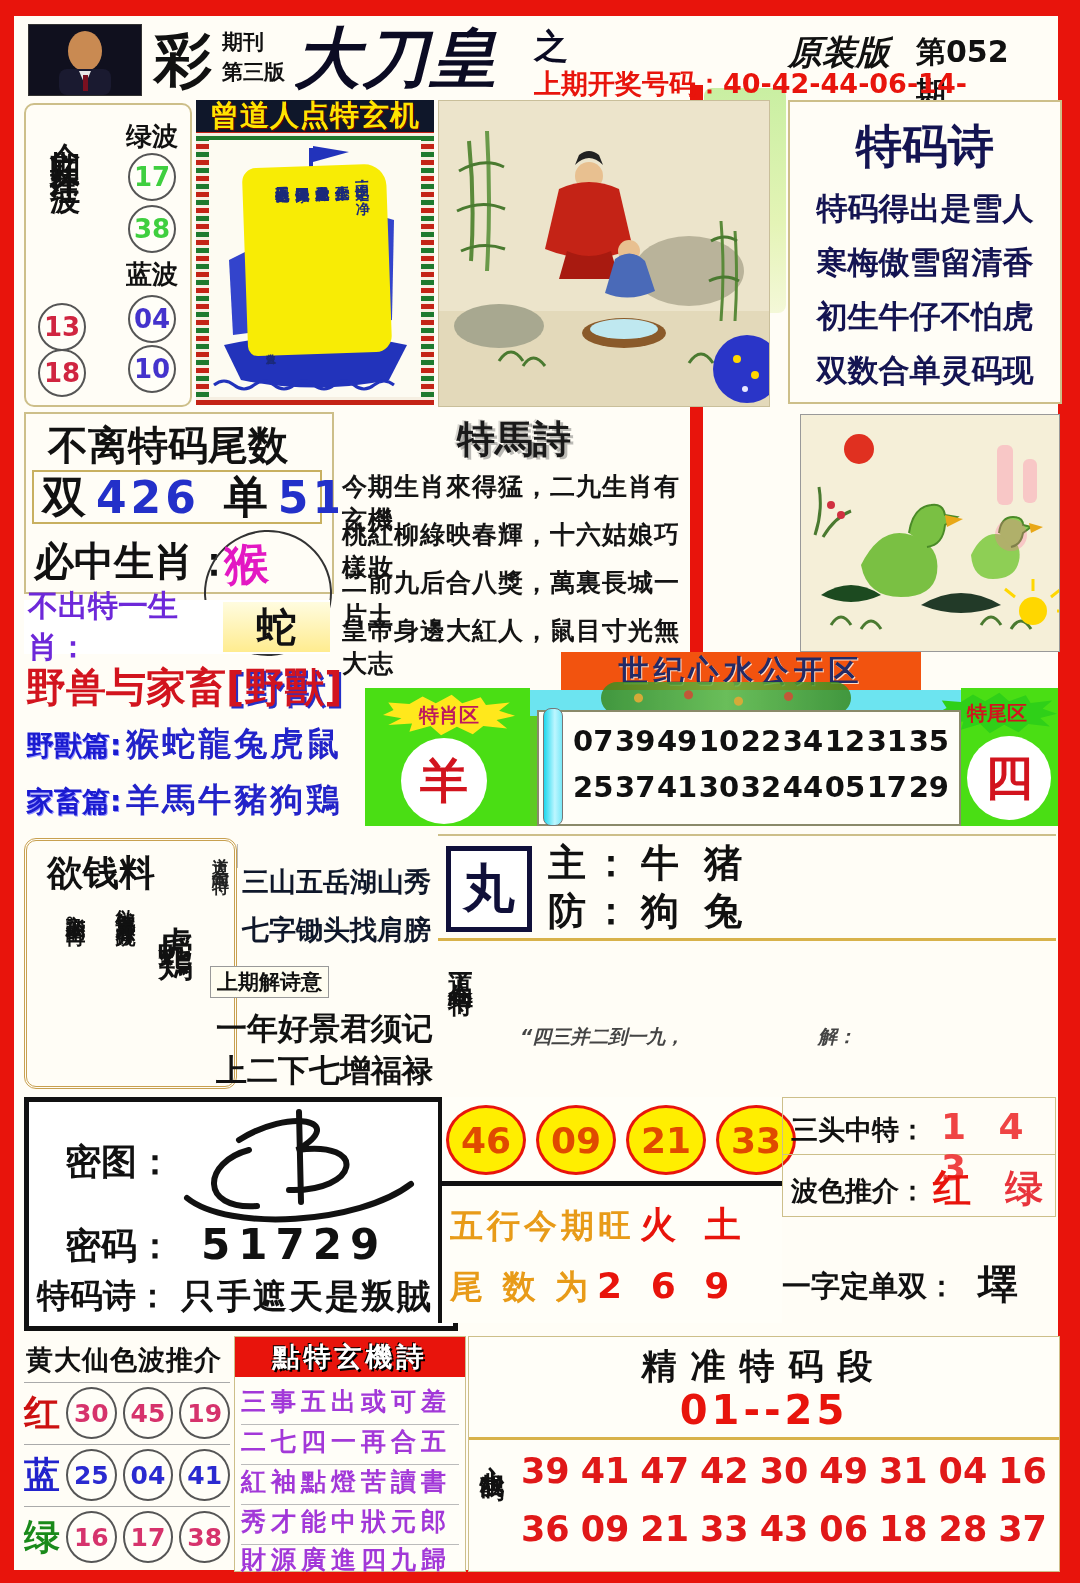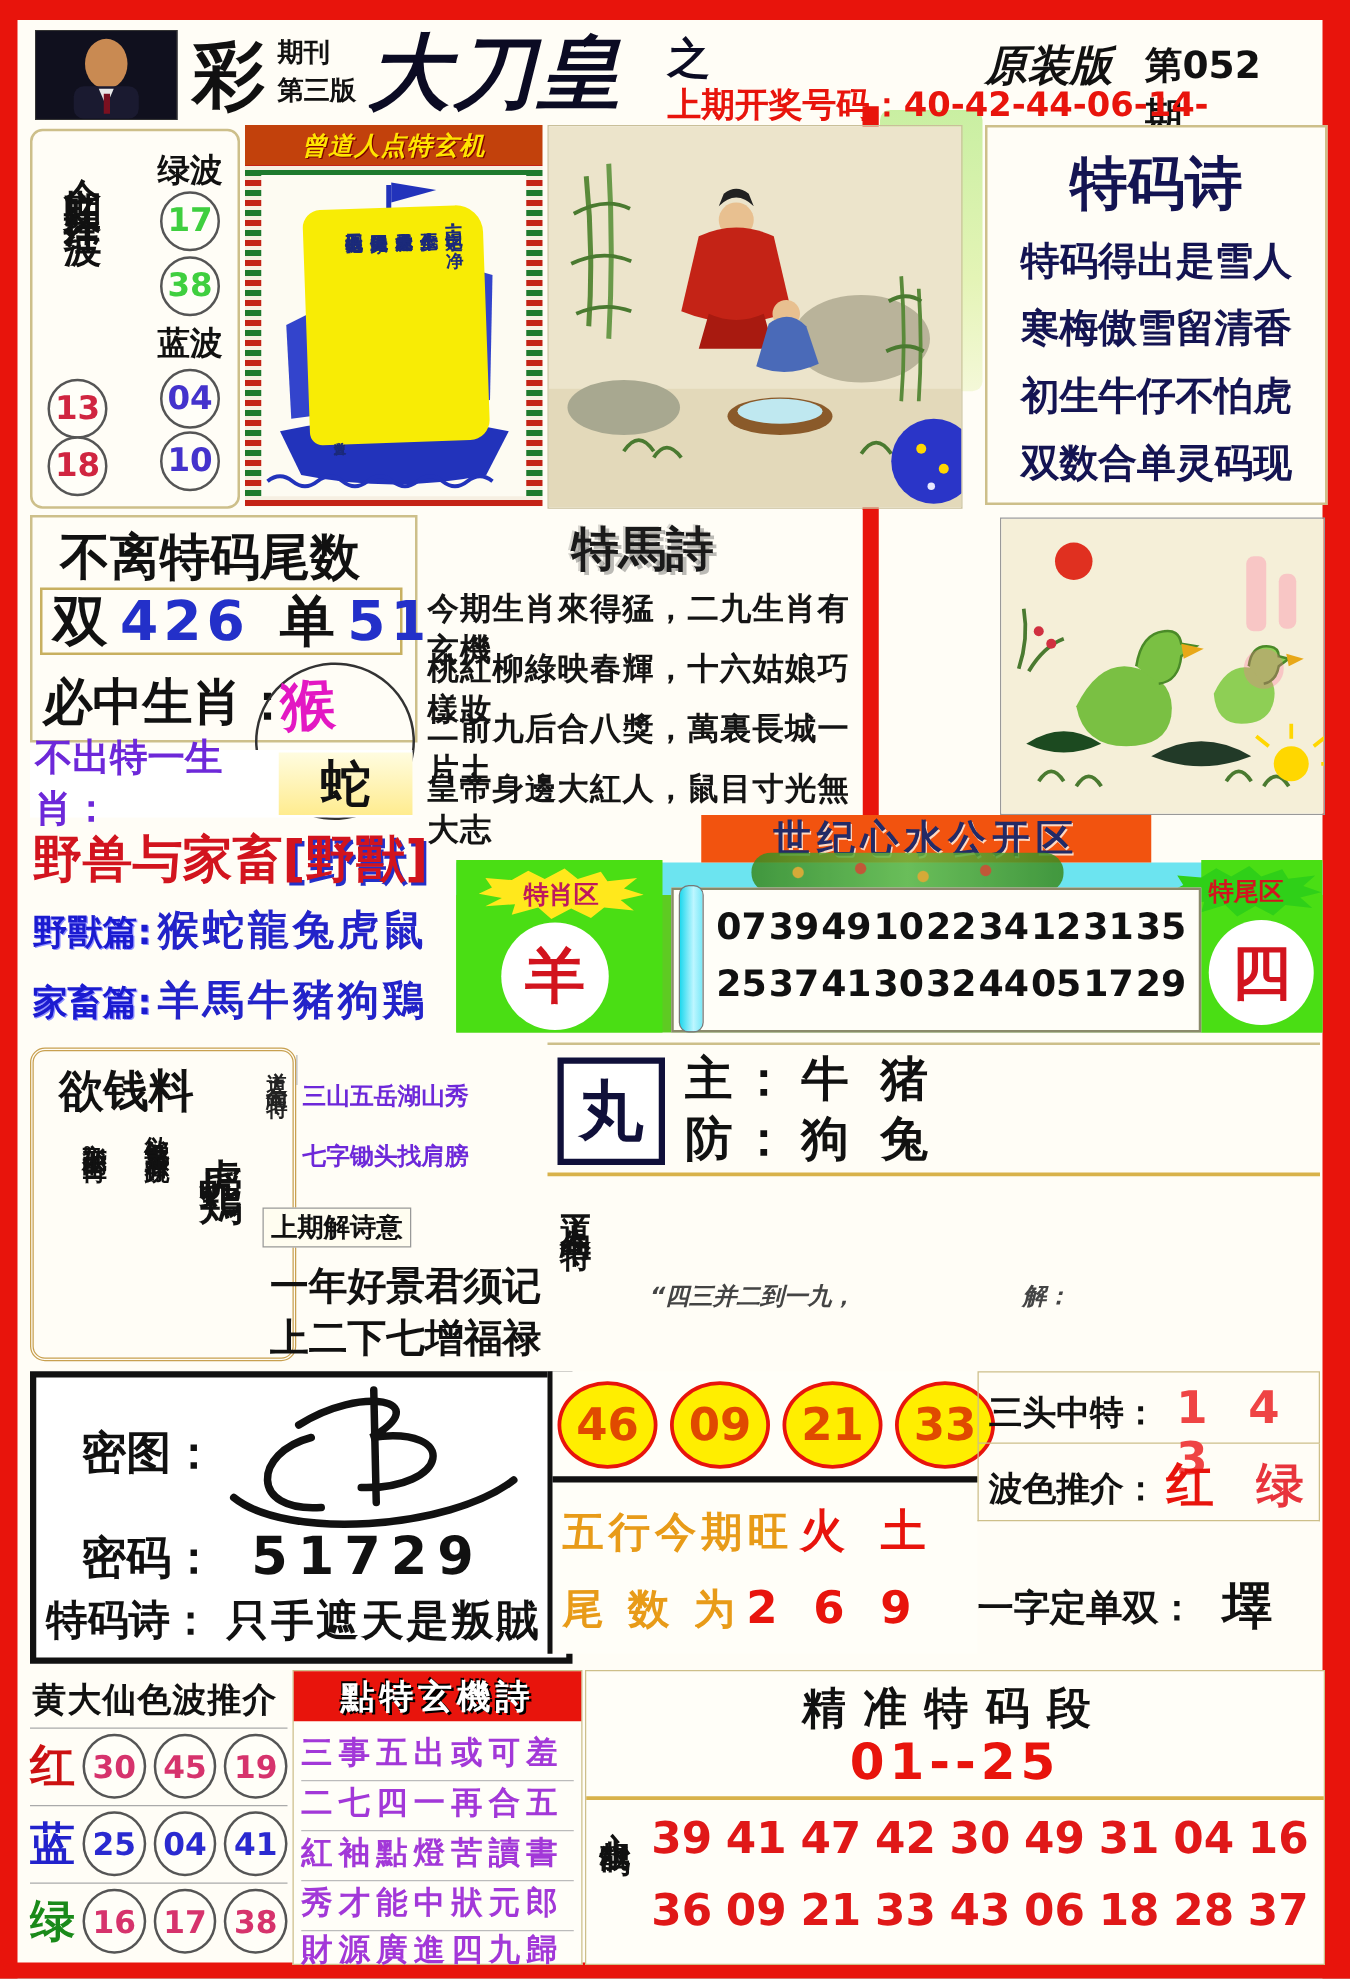--- a/index.html
+++ b/index.html
@@ -20,23 +20,23 @@
   .title-conj{font-size:34px;font-weight:900;color:#0b0b23;}
   .title-sub{font-size:44px;font-weight:900;color:#20269a;}
   .title-sub .zhi{color:#d2141e;}
   .title-edition{font-size:34px;font-weight:900;font-style:italic;color:#111;}
   .issue{font-size:30px;font-weight:900;color:#111;}
   .lastdraw{font-size:27px;font-weight:900;color:#e8140c;}
   
   .wave-label{font-size:26px;font-weight:900;color:#111;}
   .wave-circ{width:44px;height:44px;font-size:26px;}
   
-  .boat-banner{background:#c2410c;color:#ffe400;font-weight:900;font-size:20px;
+  .boat-banner{background:#0f172a;color:#ffe400;font-weight:900;font-size:29px;
                display:flex;align-items:center;justify-content:center;letter-spacing:1px;
-               text-shadow:1px 1px 0 #7a0000;font-style:italic;}
+               text-shadow:1px 1px 0 #7a0000;}
   .pattern{background:
      repeating-linear-gradient(0deg,#c42316 0 5px,#f6efe2 5px 8px,#1e7a2e 8px 13px,#f6efe2 13px 16px);}
   .sail{background:#f8ec05;border-radius:14px 22px 16px 10px;transform:rotate(-2deg);
         display:flex;flex-direction:row-reverse;justify-content:center;gap:2px;padding:10px 4px;}
   .sail .col{writing-mode:vertical-rl;text-orientation:upright;font-size:14px;font-weight:bold;color:#1b2a7a;}
   .sail .sig{font-size:10px;align-self:flex-end;color:#1b2a7a;}
   
   .temashi-title{font-size:46px;font-weight:900;color:#141452;text-align:center;}
   .temashi-line{font-size:31px;font-weight:900;color:#141452;text-align:center;}
   
@@ -67,21 +67,21 @@
   .scrollbox{background:#fffef8;border:2px solid #8a8a6a;}
   .scrollroll{background:linear-gradient(90deg,#1fd8ee,#bdf6ff 60%,#7ae9f8);border:1px solid #777;border-radius:8px;}
   .xs-num{font-size:29px;font-weight:bold;color:#111;}
   .numrow{display:flex;justify-content:space-between;}
   
   .yq-title{font-size:36px;font-weight:900;color:#111;}
   .yq-small{font-size:20px;font-weight:900;color:#111;}
   .yq-big{font-size:34px;font-weight:900;color:#111;}
   
   .d2-label{font-size:17px;font-weight:bold;color:#222;}
-  .d2-line{font-size:19px;font-weight:900;color:#6d28d9;}
+  .d2-line{font-size:27px;font-weight:900;color:#0f172a;}
   .jieshiyi{font-size:21px;font-weight:900;color:#111;border:1px solid #999;padding:1px 6px;background:#fffdf0;}
   .d2-line2{font-size:31px;font-weight:900;color:#111;}
   .wan-char{border:5px solid #10103a;display:flex;align-items:center;justify-content:center;
             font-size:52px;font-weight:900;color:#10103a;background:#fff;}
   .zhufang{font-size:38px;font-weight:900;color:#111;letter-spacing:6px;}
   .d1-label{font-size:25px;font-weight:900;color:#111;}
   .handw{font-size:19px;color:#444;font-style:italic;font-weight:bold;}
   
   .mitu-box{border:5px solid #111;background:#fff;}
   .mitu-label{font-size:36px;font-weight:900;color:#111;}

